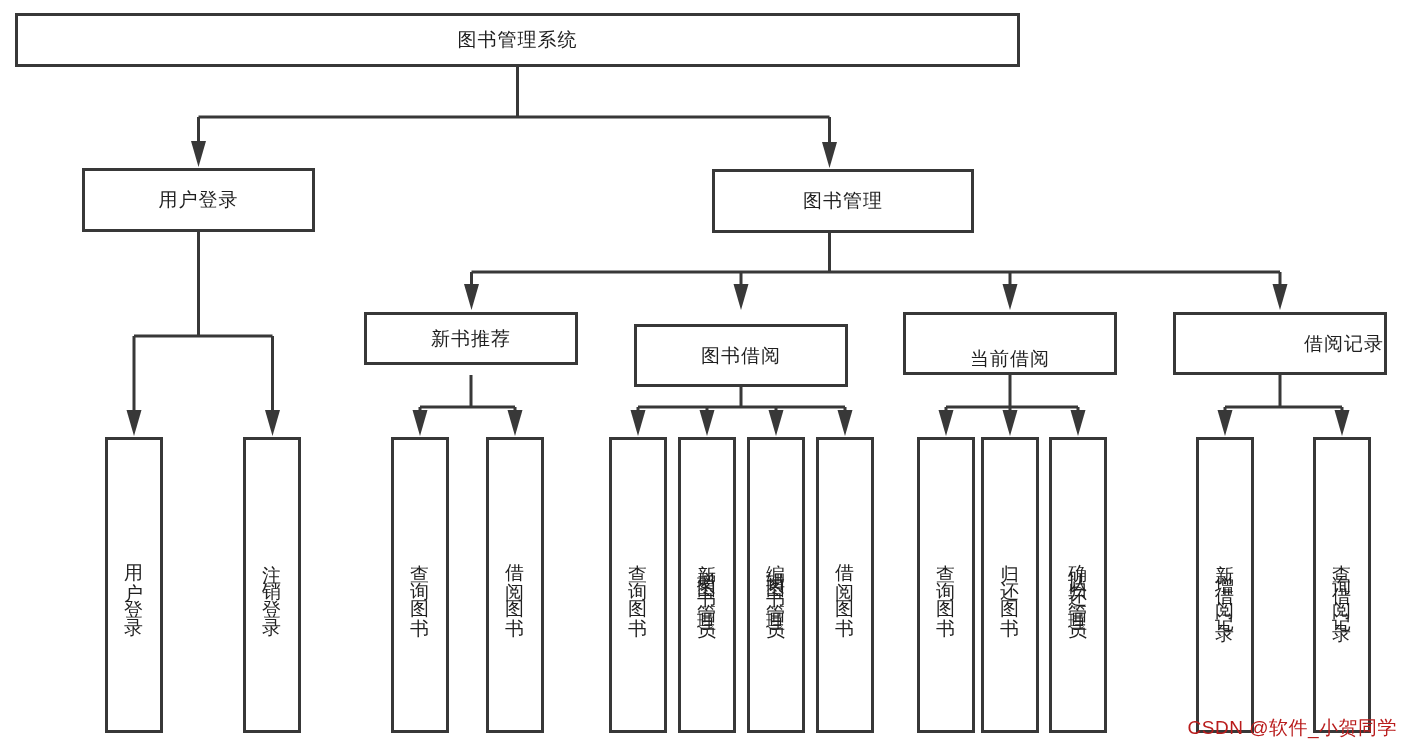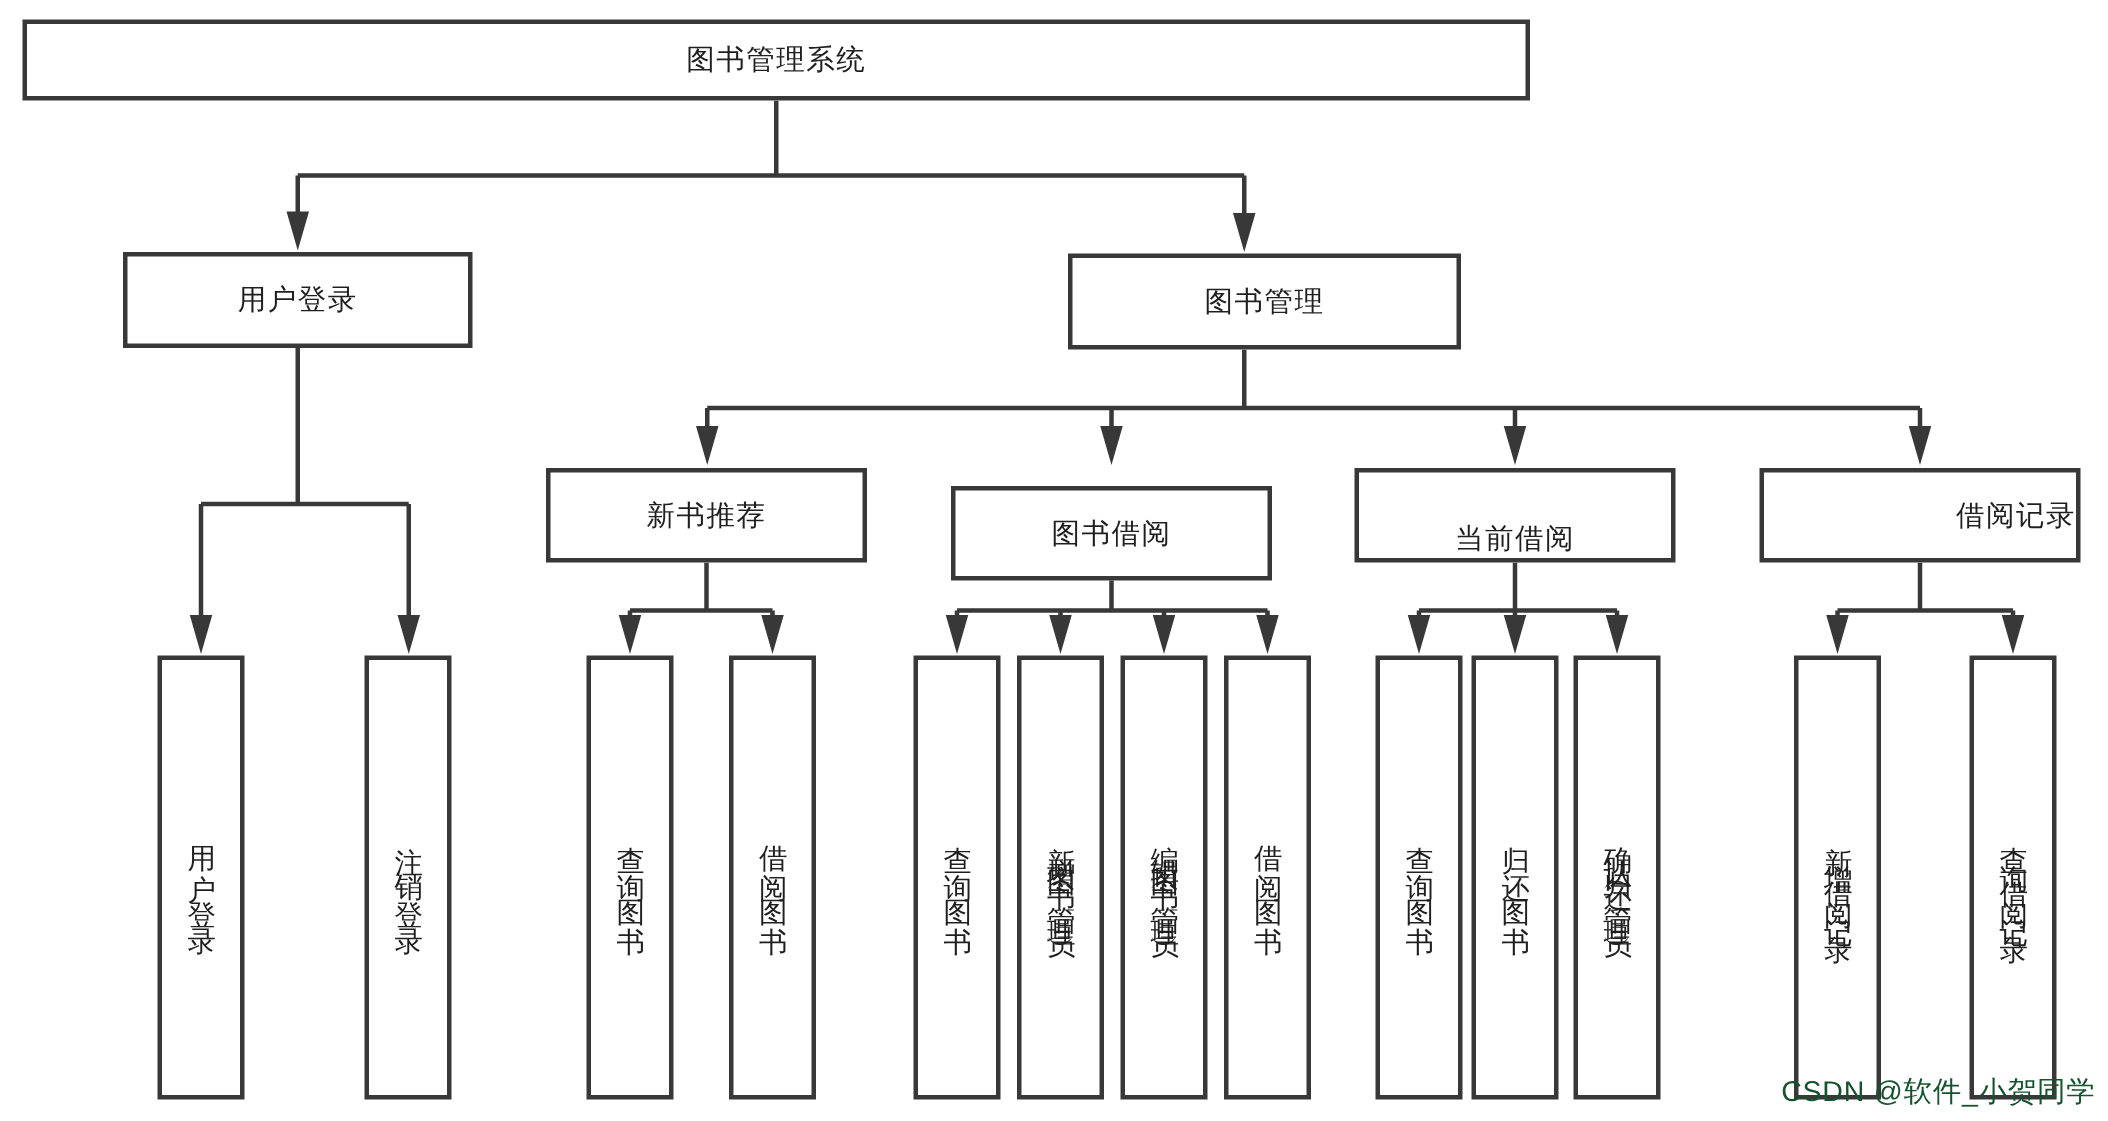--- a/index.html
+++ b/index.html
@@ -21,21 +21,21 @@
   }
   .vtext{
     writing-mode:vertical-rl;text-orientation:mixed;
     font-size:19px;line-height:1;display:inline-block;
   }
   .ls4{letter-spacing:18px;}
   .ls6{letter-spacing:12px;}
   .ls9{letter-spacing:8px;}
   .watermark{
     position:absolute;right:8px;bottom:6px;z-index:3;
-    font-size:19px;color:#14532d;letter-spacing:0.5px;
+    font-size:19px;color:#b91c1c;letter-spacing:0.5px;
   }
 </style>
 </head>
 <body>
 
 <div class="canvas">
 
   <svg class="wires" width="1405" height="747" viewBox="0 0 1405 747">
     <path fill="none" stroke="#383838" stroke-width="3" d="
       M517.5 67 V117 M198.5 117 H829.5 M198.5 117 V142 M829.5 117 V143
@@ -72,21 +72,21 @@
     <span>图书管理系统</span>
   </div>
 
   <div class="node" style="left:82px;top:168px;width:233px;height:64px;">
     <span>用户登录</span>
   </div>
   <div class="node" style="left:712px;top:169px;width:262px;height:64px;">
     <span>图书管理</span>
   </div>
 
-  <div class="node" style="left:364px;top:312px;width:214px;height:63px;">
+  <div class="node" style="left:364px;top:312px;width:214px;height:53px;">
     <span>新书推荐</span>
   </div>
   <div class="node" style="left:634px;top:312px;width:214px;height:63px;margin-top:12px;">
     <span>图书借阅</span>
   </div>
   <div class="node" style="left:903px;top:312px;width:214px;height:63px;align-items:flex-end;">
     <span>当前借阅</span>
   </div>
   <div class="node" style="left:1173px;top:312px;width:214px;height:63px;justify-content:flex-end;">
     <span>借阅记录</span>

